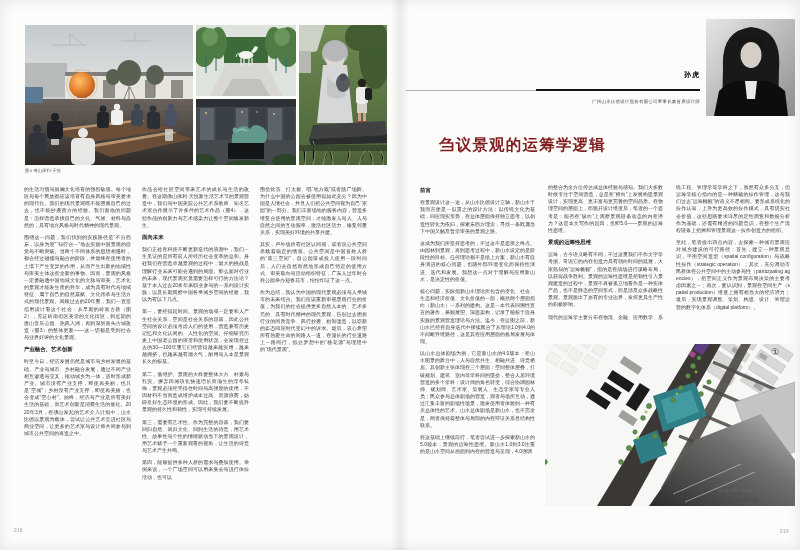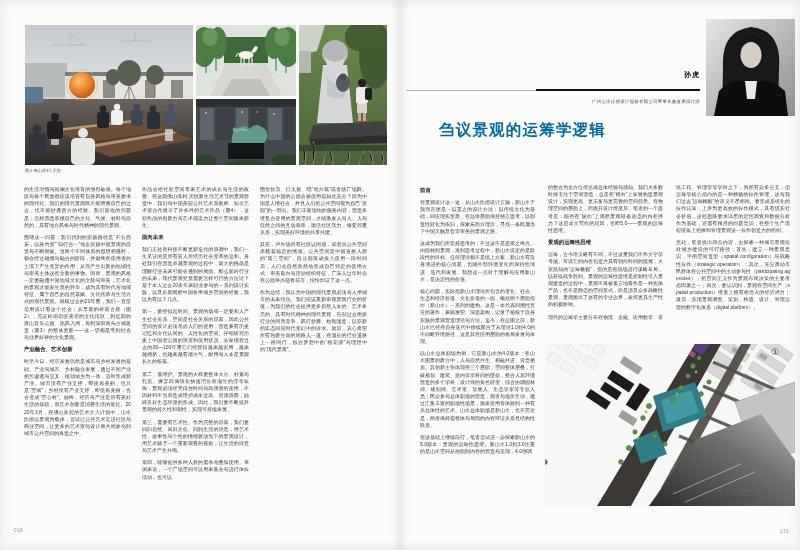--- a/index.html
+++ b/index.html
@@ -18,22 +18,22 @@
   .col{position:absolute;overflow:hidden;font-size:5px;line-height:7.15px;
     text-align:justify;word-break:break-all;color:#3c3c3c;}
   .col p{margin:0 0 5px 0;}
   .col .subhead{font-weight:bold;color:#1c1c1c;font-size:5.4px;margin:3px 0 5px 0;}
   .author-name{position:absolute;left:540px;top:70px;width:160px;text-align:right;
     font-size:7px;font-weight:bold;color:#111;letter-spacing:1px;}
   .rule-thin{position:absolute;left:406px;top:90px;width:130px;height:1px;background:#b3b3b1;}
   .rule-thick{position:absolute;left:536px;top:89px;width:164px;height:2.4px;background:#141414;}
   .affiliation{position:absolute;left:460px;top:99px;width:240px;text-align:right;
     font-size:4.4px;color:#4d4d4d;letter-spacing:.3px;}
-  .article-title{position:absolute;left:439px;top:120px;font-size:15.5px;font-weight:bold;
-    color:#0369a1;letter-spacing:1.2px;}
+  .article-title{position:absolute;left:439px;top:135px;font-size:15.5px;font-weight:bold;
+    color:#7f1d1d;letter-spacing:1.2px;}
   .plan-marker{position:absolute;left:771px;top:347px;font-size:9px;color:#3a3a3a;}
   .plan-scale{position:absolute;left:697px;top:489px;width:78px;text-align:center;
     font-size:3.6px;color:#777;letter-spacing:1.5px;}
   .plan-caption{position:absolute;left:690px;top:497px;width:92px;text-align:center;
     font-size:4.2px;color:#4d4d4d;}
 </style>
 </head>
 <body>
 
 <div id="spread">

